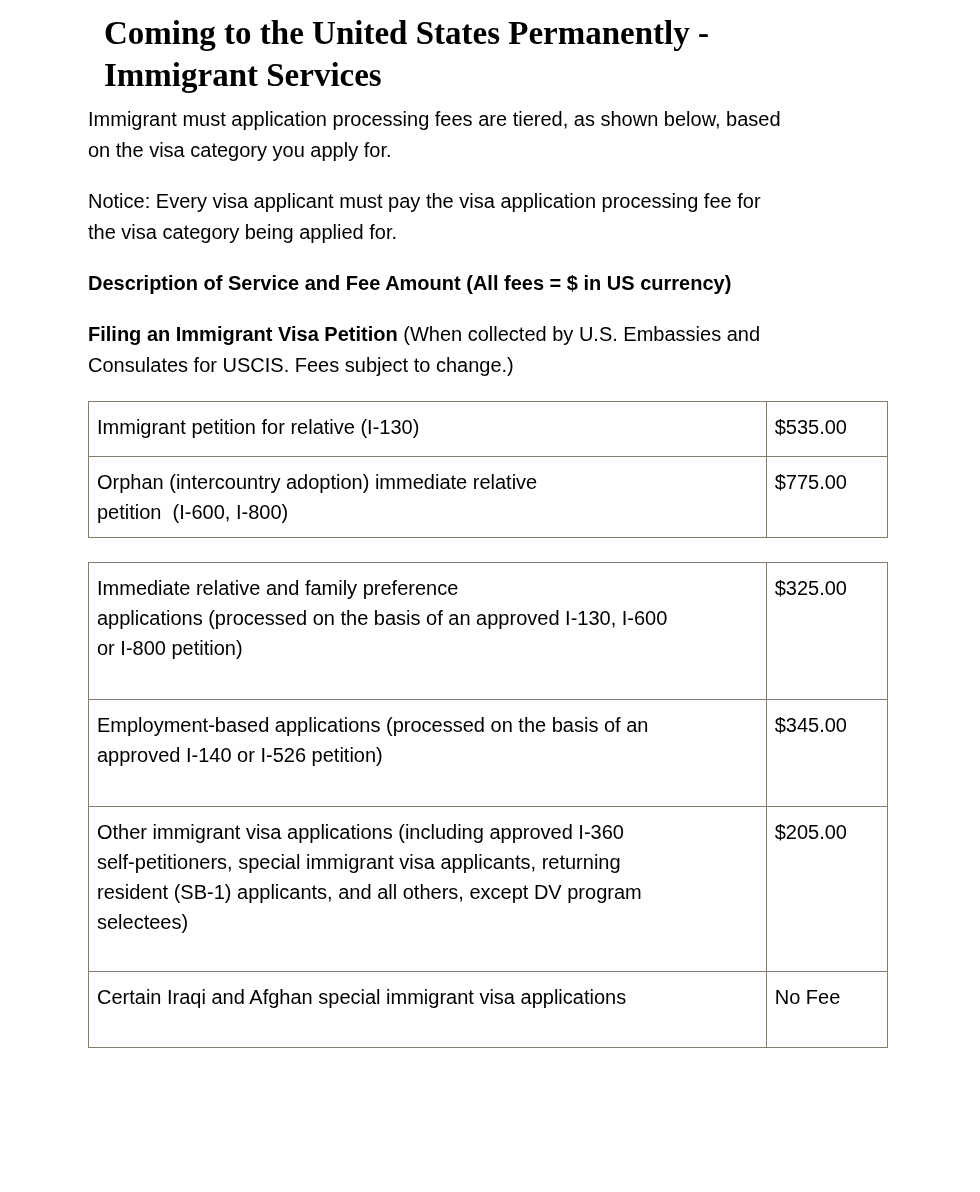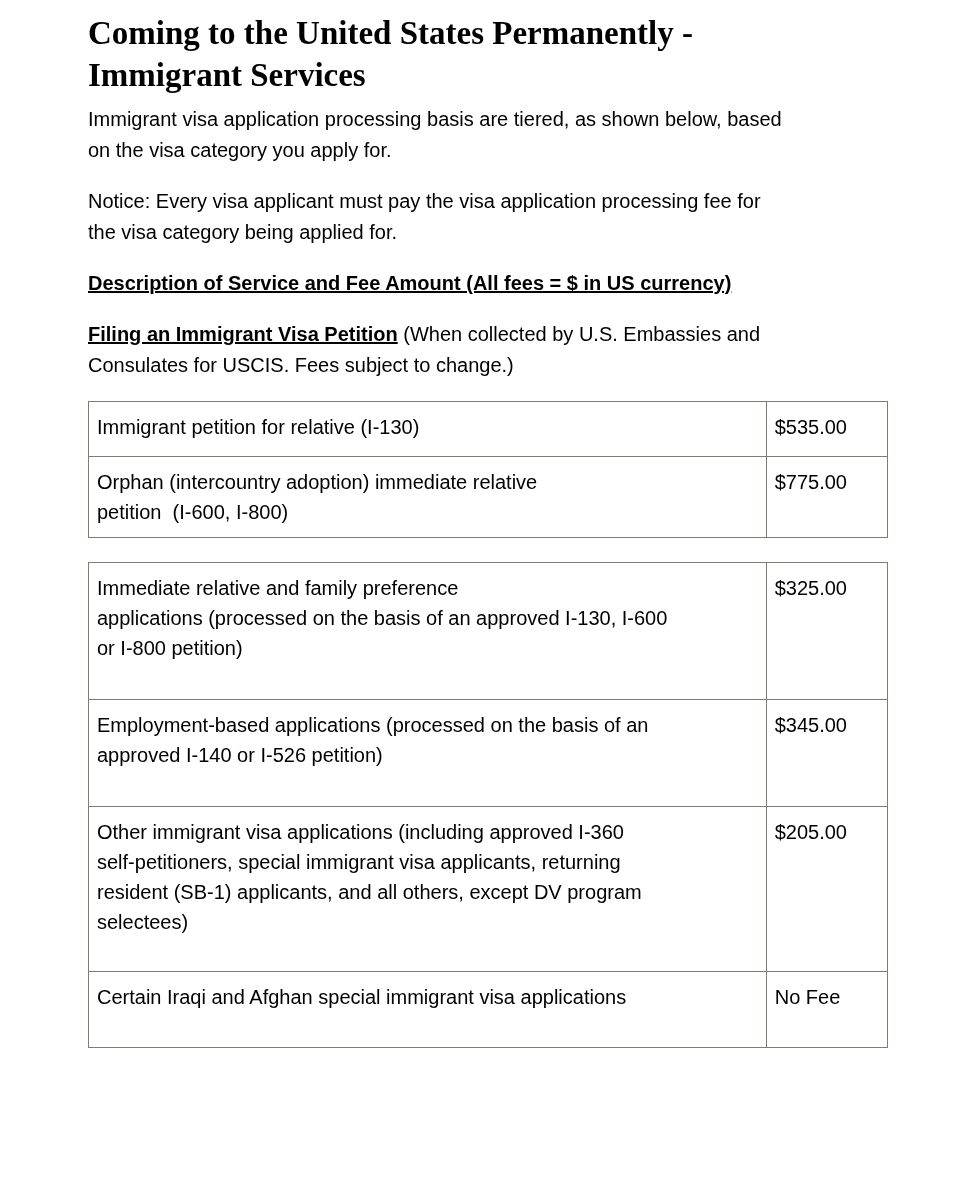--- a/index.html
+++ b/index.html
@@ -18,30 +18,30 @@
   .page {
     box-sizing: border-box;
     width: 980px;
     padding: 12px 88px 0 88px;
   }
   h1.title {
     font-family: "Liberation Serif", "DejaVu Serif", serif;
     font-weight: bold;
     font-size: 33px;
     line-height: 42px;
-    margin: 0 0 8px 0;
+    margin: 0 0 8px 16px;
     white-space: pre-line;
   }
   p.body-text {
     font-size: 20px;
     line-height: 31px;
     margin: 0 0 20px 0;
     white-space: pre-line;
   }
-  .bold { font-weight: bold; text-decoration: underline; }
+  .bold { font-weight: bold; }
   table.fees-table {
     border-collapse: collapse;
     table-layout: fixed;
     width: 800px;
     margin: 20px 0 24px 0;
   }
   table.fees-table td {
     border: 1px solid #847a6d;
     vertical-align: top;
     padding: 10px 8px;
@@ -60,21 +60,21 @@
   tr.h76  { height: 76px; }
 </style>
 </head>
 <body>
 
 <div class="page">
 
   <h1 class="title">Coming to the United States Permanently -
 Immigrant Services</h1>
 
-  <p class="body-text">Immigrant visa application processing basis are tiered, as shown below, based
+  <p class="body-text">Immigrant must application processing fees are tiered, as shown below, based
 on the visa category you apply for.</p>
 
   <p class="body-text">Notice: Every visa applicant must pay the visa application processing fee for
 the visa category being applied for.</p>
 
   <p class="body-text bold">Description of Service and Fee Amount (All fees = $ in US currency)</p>
 
   <p class="body-text"><span class="bold">Filing an Immigrant Visa Petition</span><span> (When collected by U.S. Embassies and
 Consulates for USCIS. Fees subject to change.)</span></p>
 

